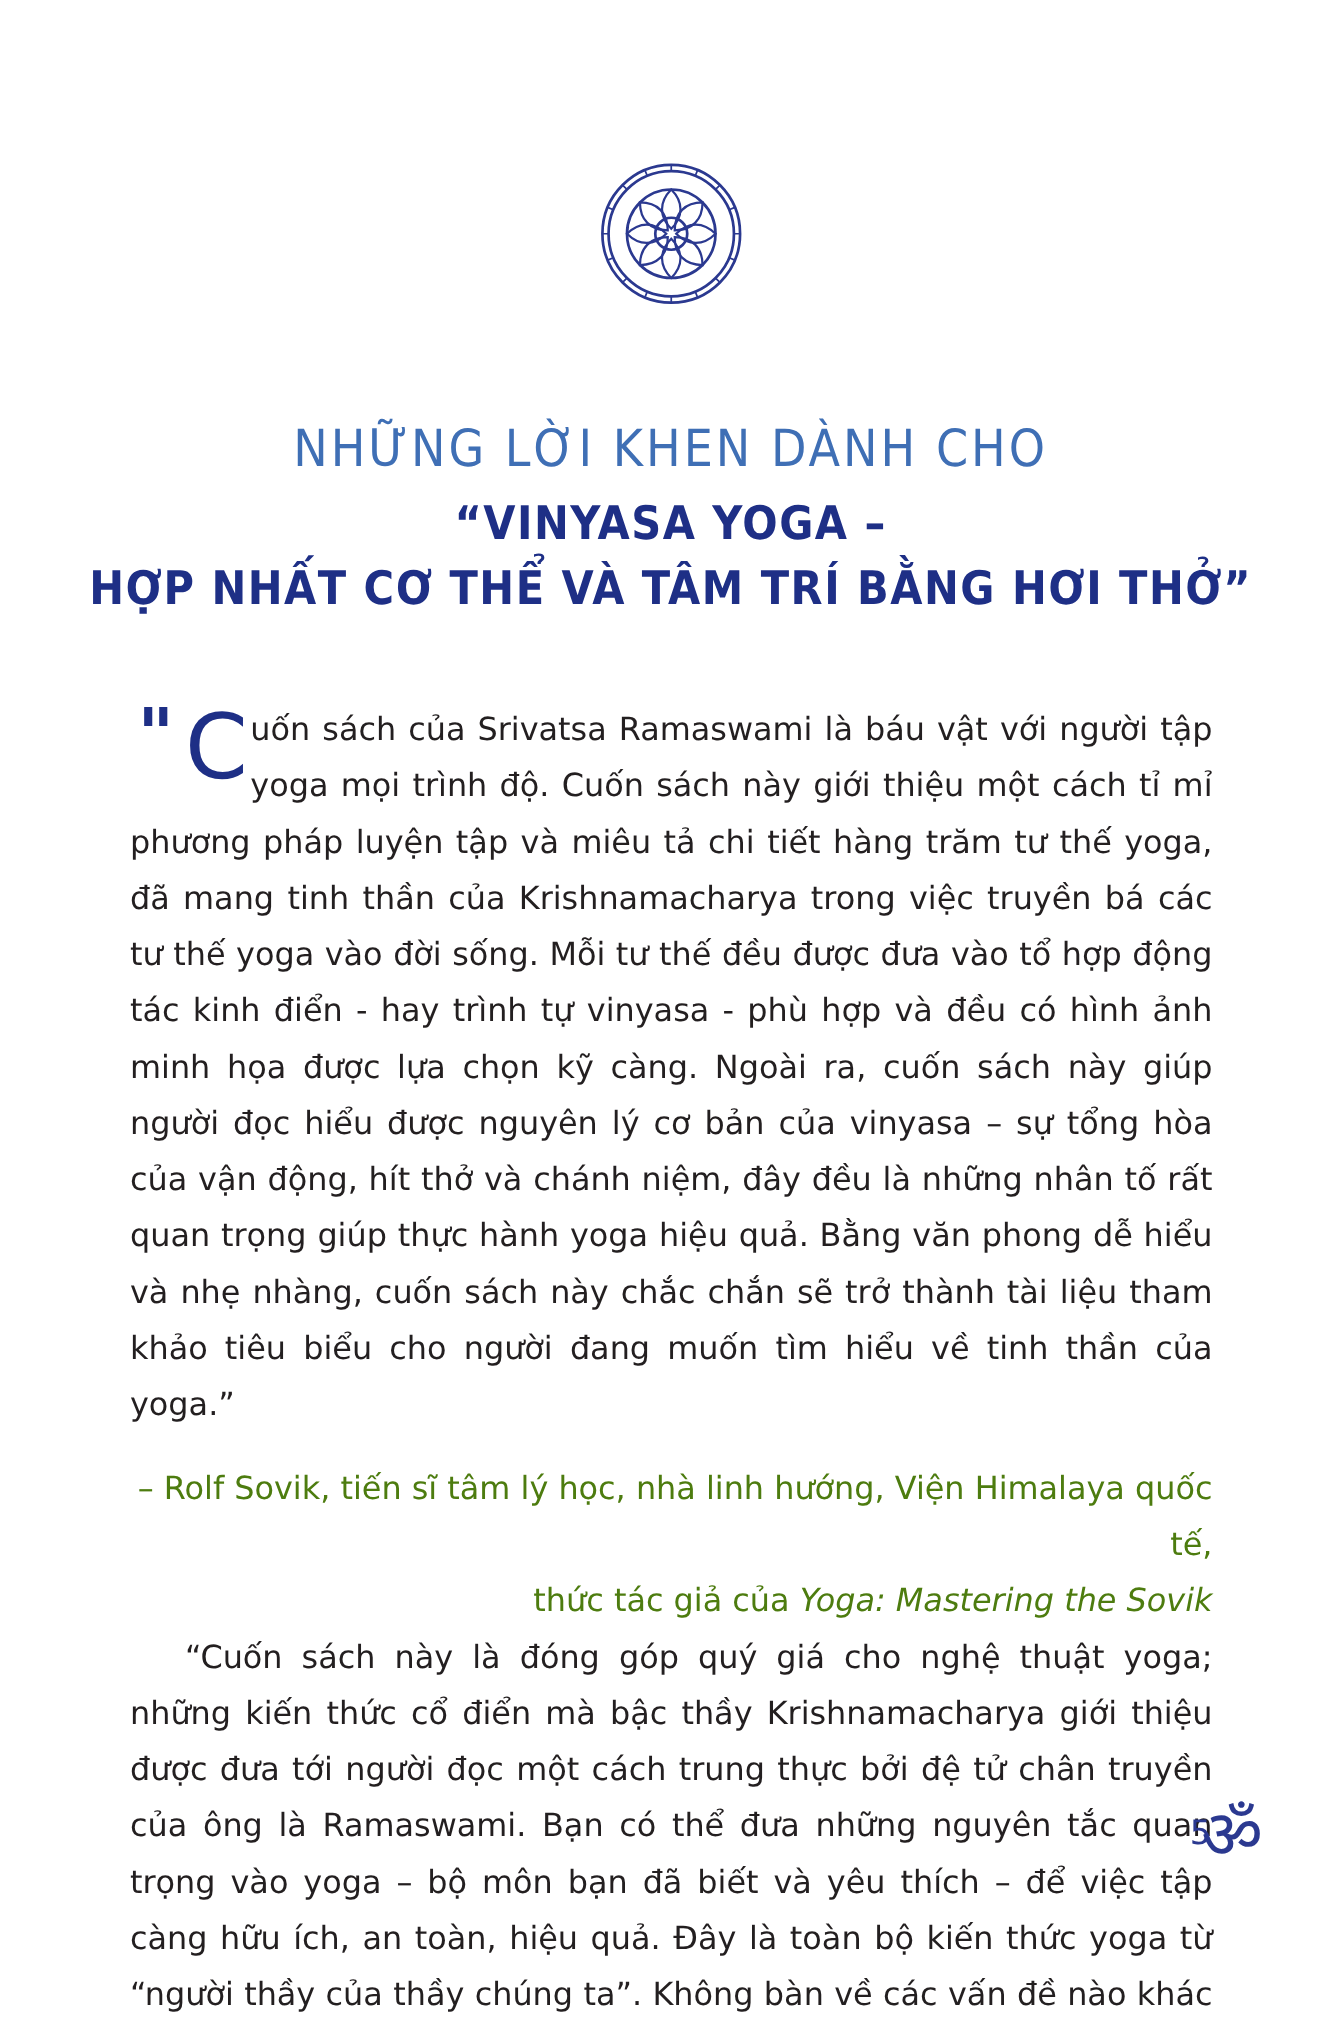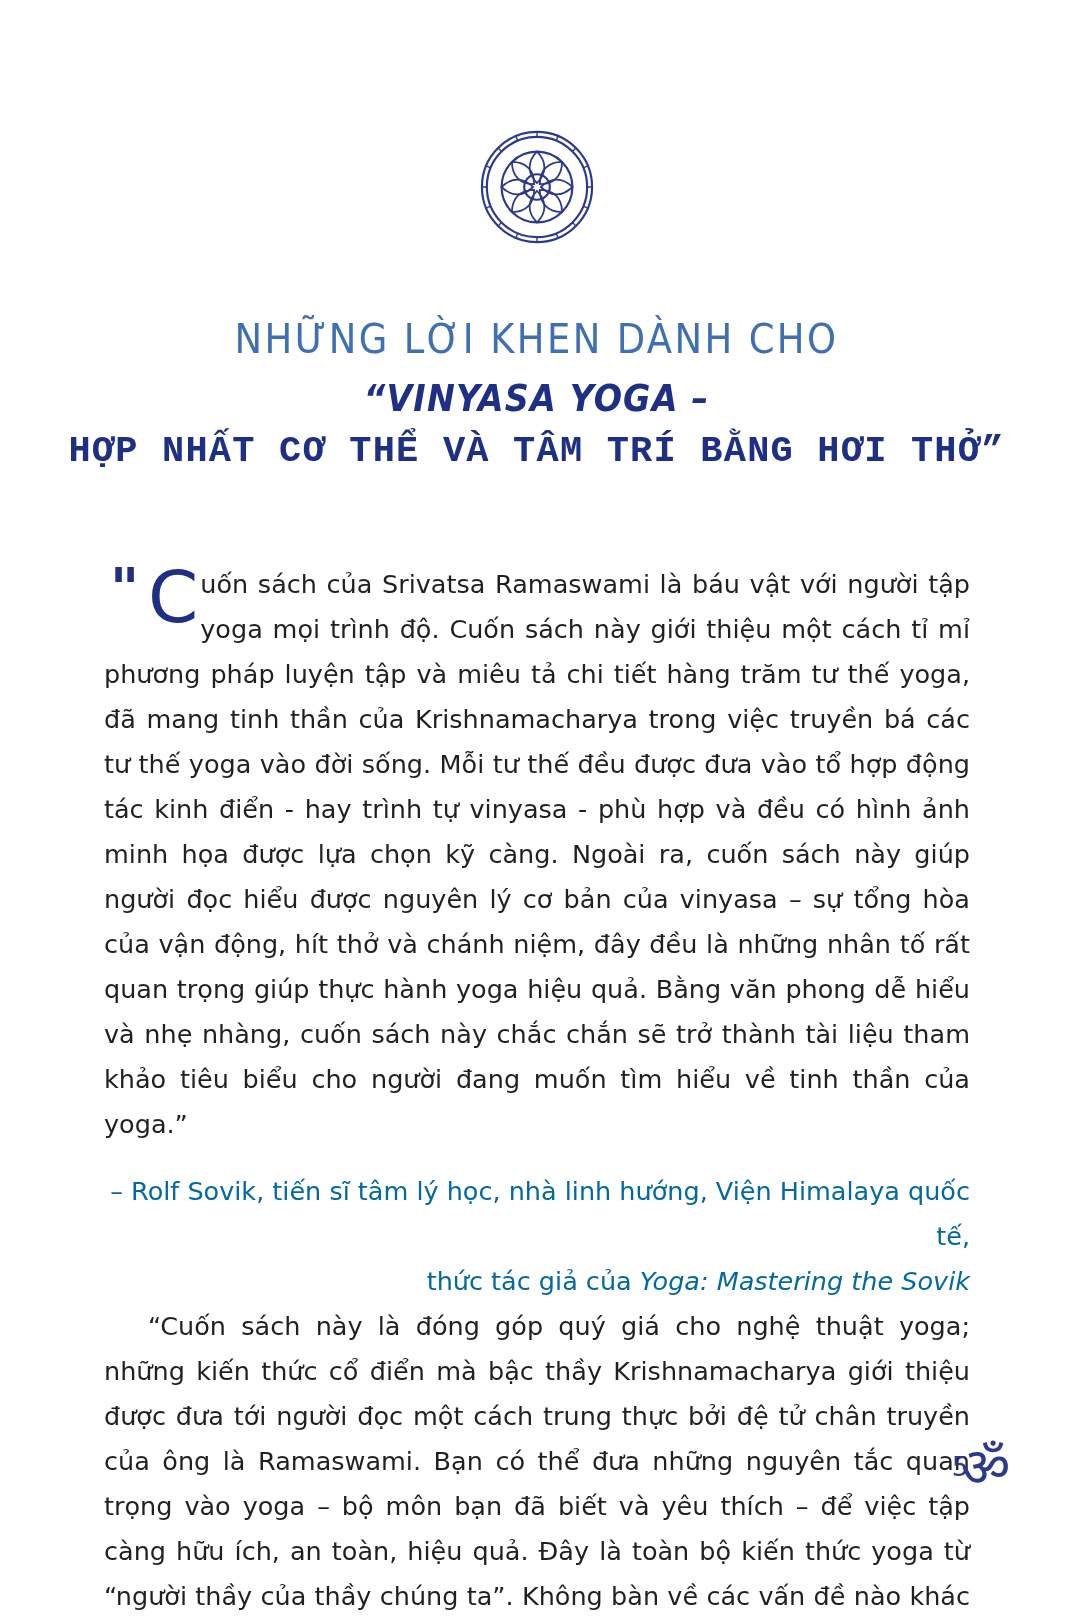--- a/index.html
+++ b/index.html
@@ -34,21 +34,21 @@
   .ornament {
     display: inline-block;
     width: 118px;
     height: 118px;
   }
 
   
   .title-block {
     position: absolute;
     left: 60px;
-    top: 312px;
+    top: 332px;
     width: 953px;
     text-align: center;
   }
   .title-line1 {
     font-family: "DejaVu Sans Condensed", "Liberation Sans Narrow", "Liberation Sans", sans-serif;
     font-size: 41px;
     letter-spacing: 2.4px;
     color: #3f6fb5;
     font-weight: 400;
     line-height: 1.35;
@@ -56,22 +56,22 @@
   }
   .title-line2,
   .title-line3 {
     font-family: "DejaVu Sans Condensed", "Liberation Sans Narrow", "Liberation Sans", sans-serif;
     font-weight: bold;
     color: #1e2f86;
     letter-spacing: 1.2px;
     line-height: 1.3;
     white-space: nowrap;
   }
-  .title-line2 { font-size: 37px; margin-top: 8px; font-style: italic; }
-  .title-line3 { font-size: 37px; margin-top: 4px; font-family: Liberation Mono, monospace; }
+  .title-line2 { font-size: 37px; margin-top: 8px; }
+  .title-line3 { font-size: 37px; margin-top: 4px; }
 
   
   .body-col {
     position: absolute;
     left: 104px;
     top: 562px;
     width: 866px;
     color: #231f20;
   }
   p.para {
@@ -108,21 +108,21 @@
     font-weight: 400;
     padding: 0 2px 0 44px;
     margin-top: 4px;
   }
 
   .attrib {
     margin: 22px 0 0 0;
     font-size: 25.5px;
     line-height: 45px;
     text-align: right;
-    color: #0369a1;
+    color: #4d7c0f;
     font-family: "DejaVu Sans", sans-serif;
   }
   .attrib em { font-style: italic; }
 
   
   .page-number {
     position: absolute;
     right: 104px;
     bottom: 136px;
     font-size: 27px;

